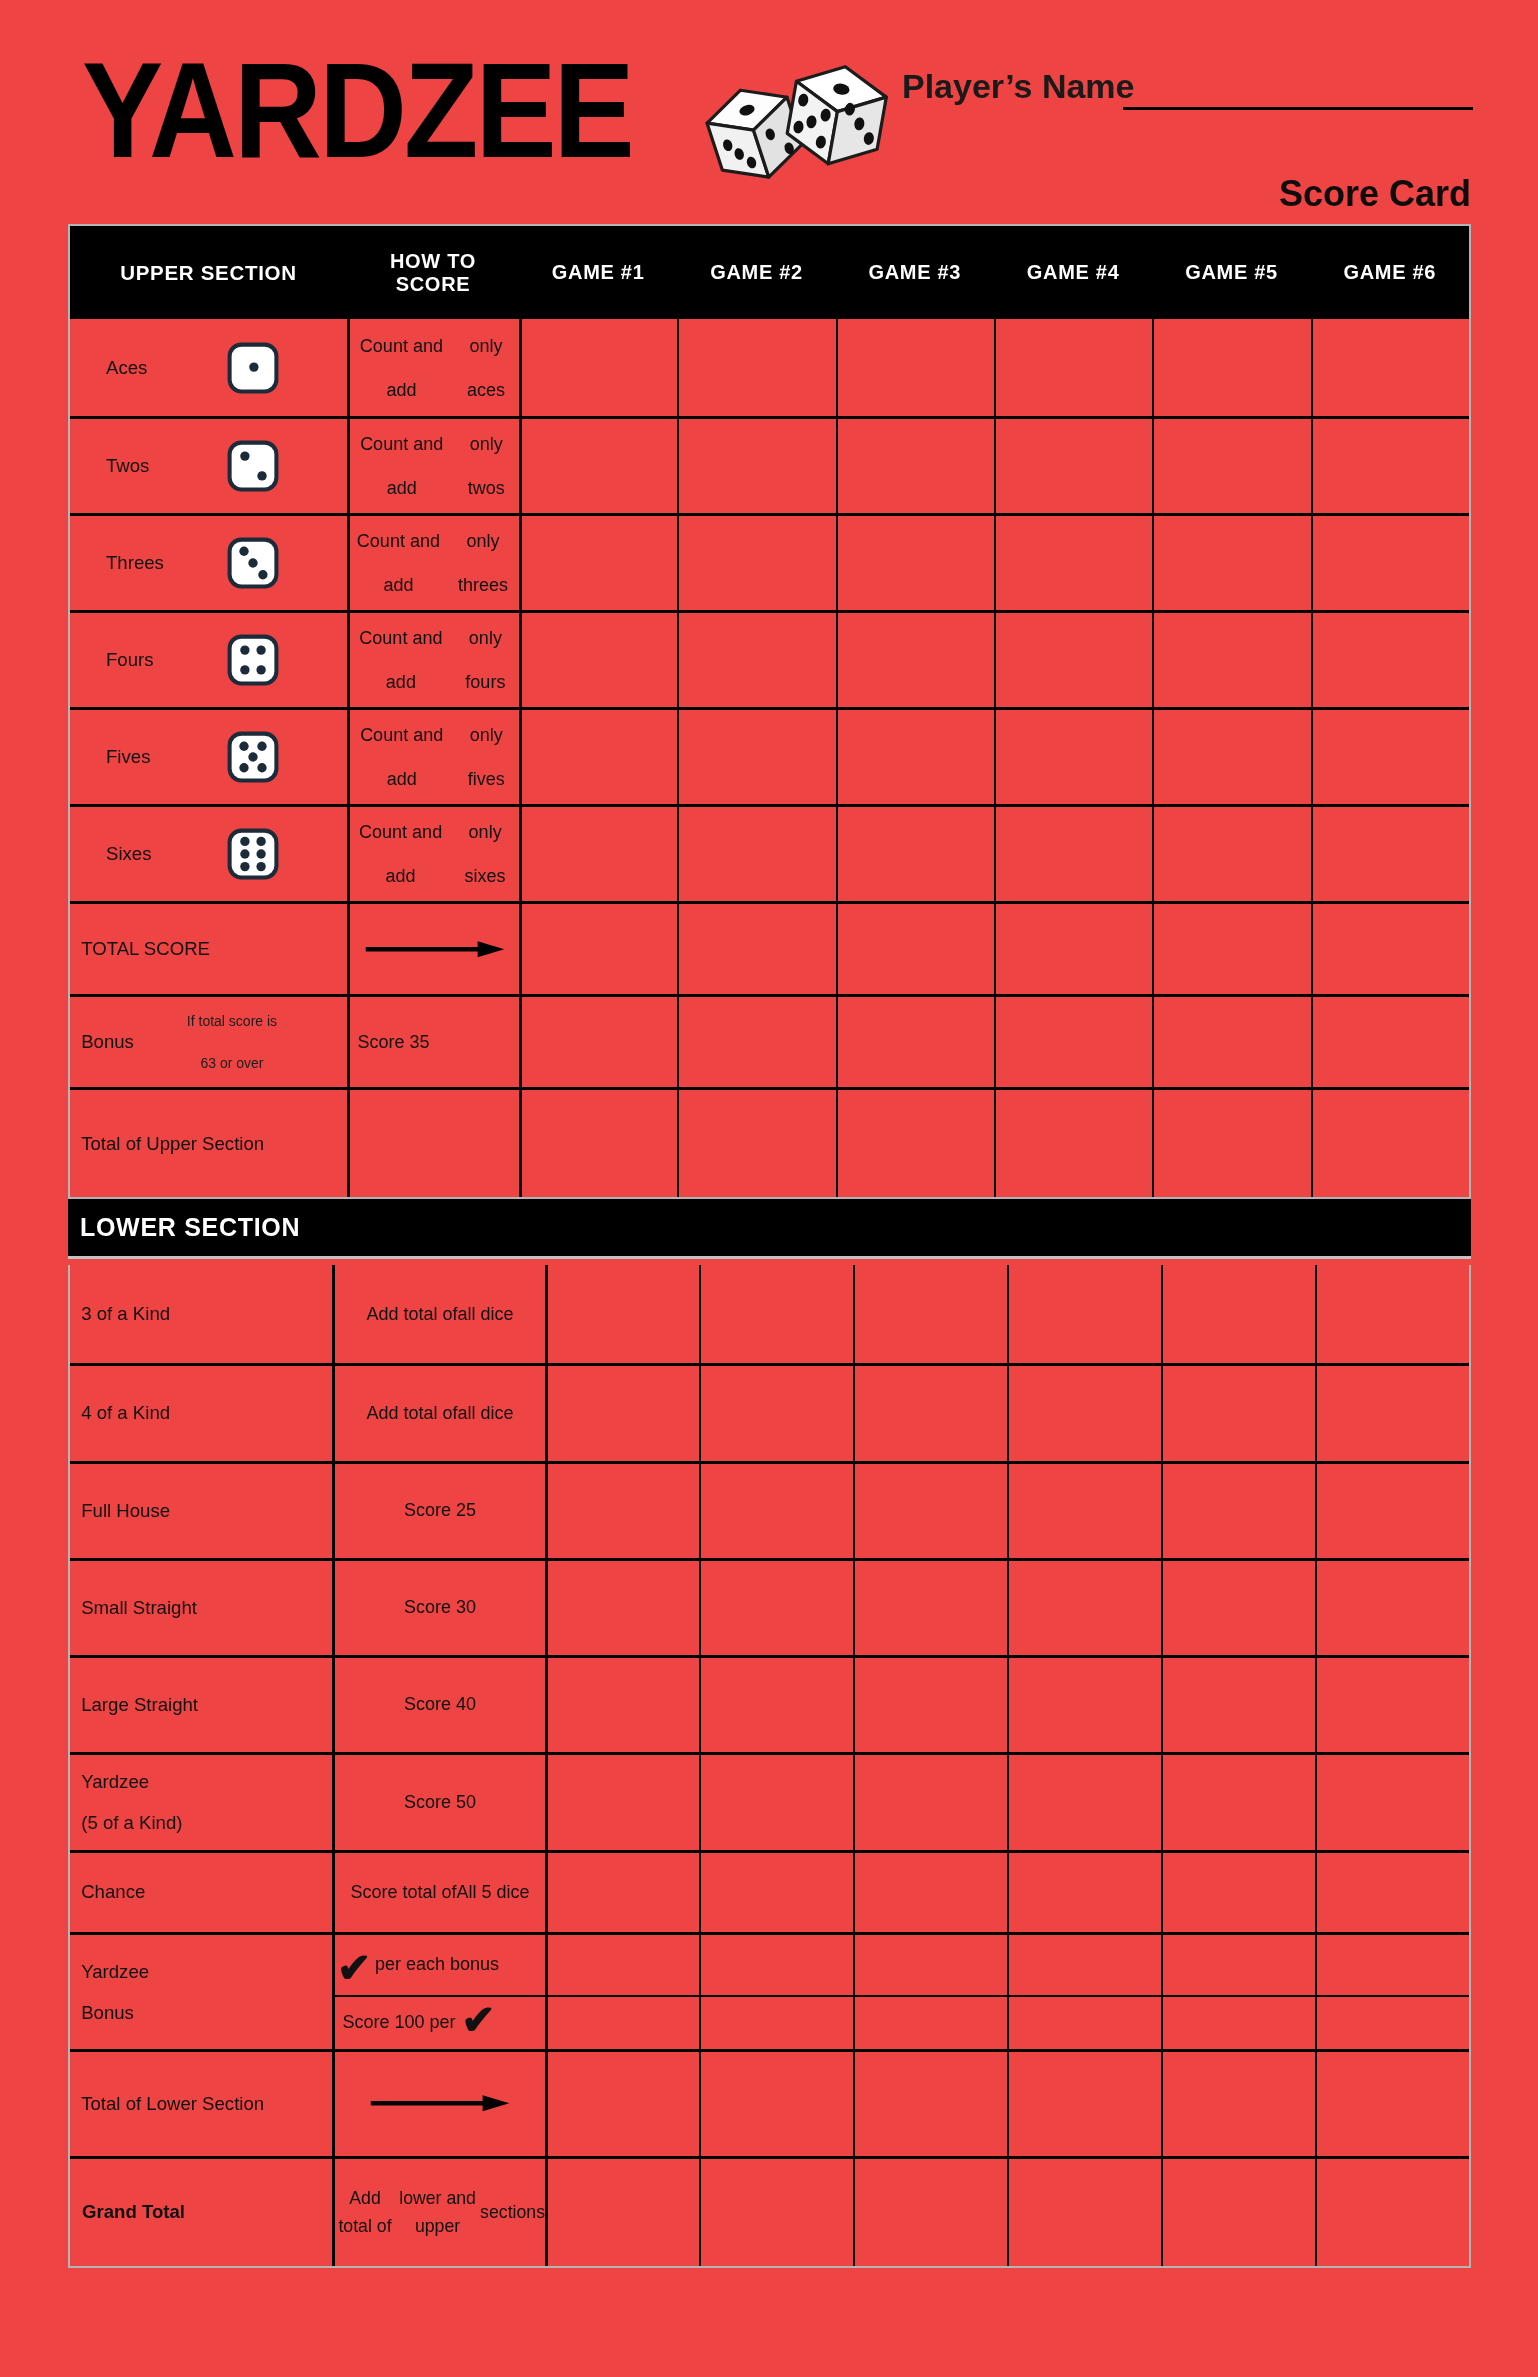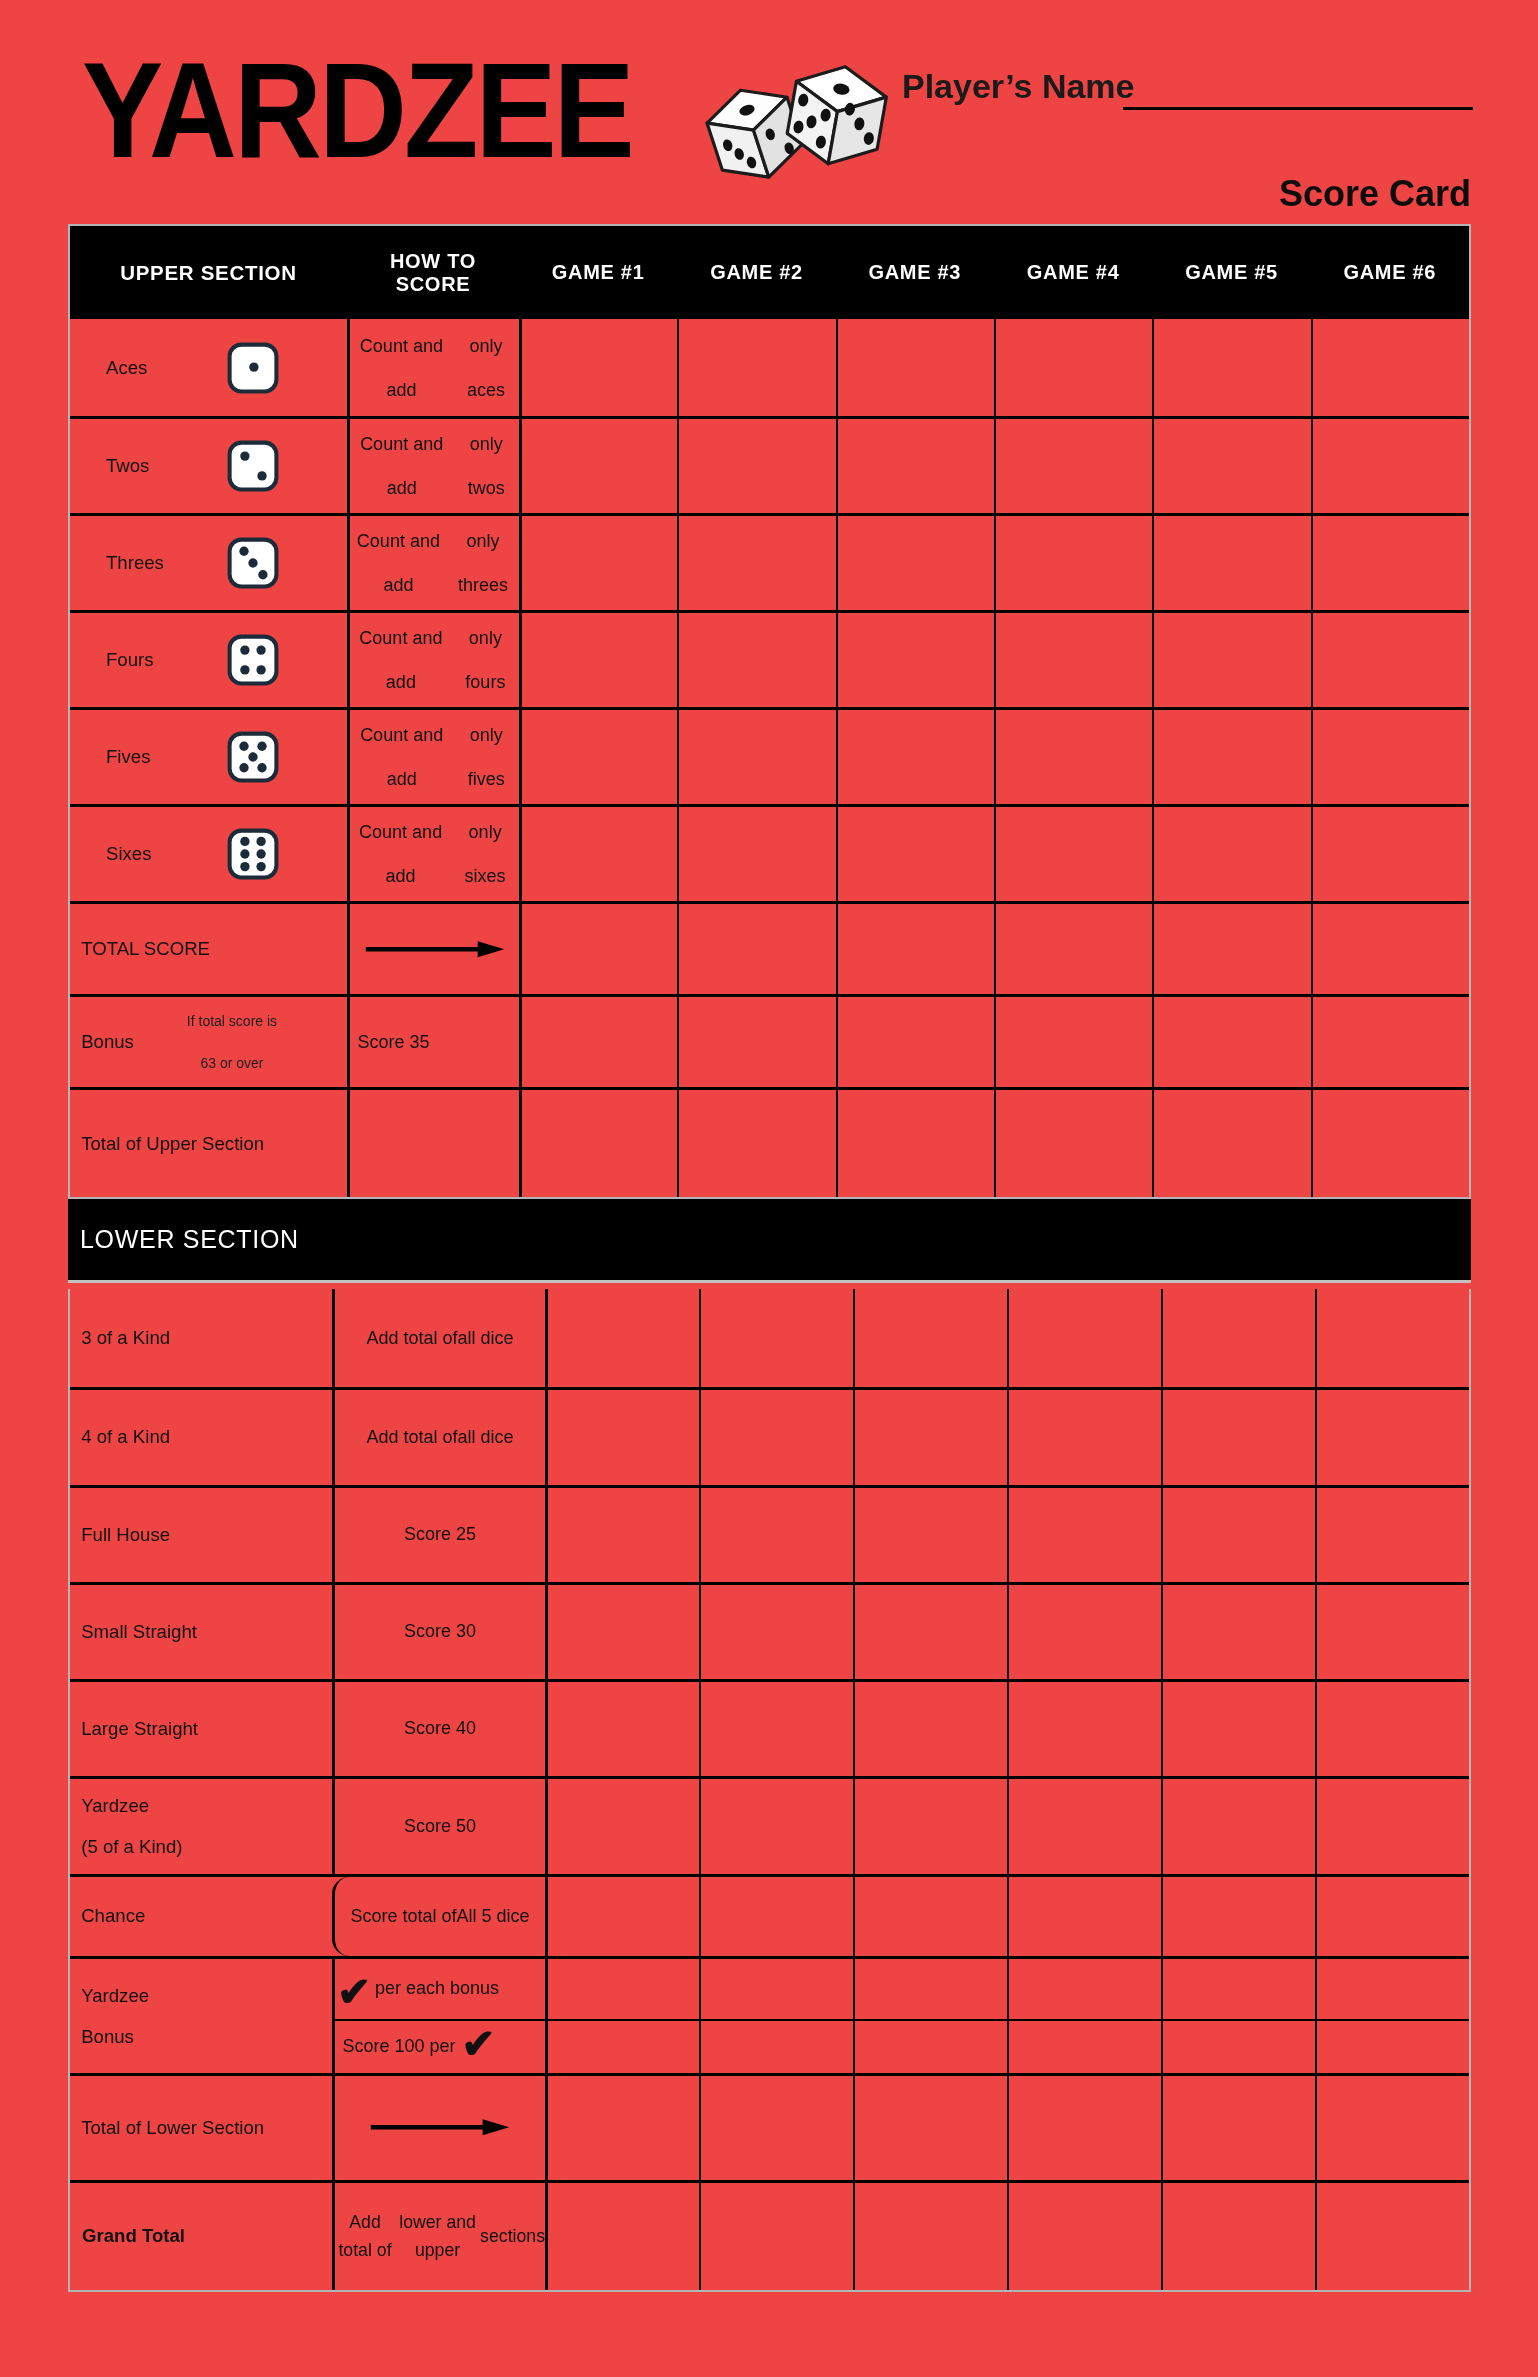--- a/index.html
+++ b/index.html
@@ -43,29 +43,29 @@
   .howcell { justify-content:center; text-align:center;
              font-size:18px; line-height:44px; }
   .howcell.single { line-height:20.5px; }
   .h104 { height:97px; } .h100 { height:93px; } .h118 { height:110px; }
   .h105 { height:98px; } .h88 { height:82px; } .h115 { height:107px; }
 
   .bonus-note { flex:1; text-align:center; font-size:14px; line-height:42px;
                 color:#1d1d1d; padding-right:17px; }
   .bonus-how { justify-content:flex-start; padding-left:7.5px; text-align:left; }
 
-  .banner { background:#000; color:#fff; height:84px; display:flex; align-items:center;
-            padding-left:12px; font-size:25px; font-weight:normal; letter-spacing:0.7px;
+  .banner { background:#000; color:#fff; height:60px; display:flex; align-items:center;
+            padding-left:12px; font-size:25px; font-weight:bold; letter-spacing:0.7px;
             border-bottom:3.7px solid #c2c2c2; margin-bottom:5.6px; }
 
   .twolines { flex-direction:column; justify-content:center; align-items:flex-start;
               line-height:41px; }
   .gt-how { font-size:17.7px; line-height:28px; }
   .gt-label { font-weight:bold;padding-left:12px; }
-  .chance-how { line-height:37px;border-radius:17px; }
+  .chance-how { line-height:37px; }
 
   
   .yb { display:grid; grid-template-columns:262px 1fr; border-top:3.7px solid #000; }
   .yb-label { height:114px; }
   .yb-sub { display:grid; grid-template-columns:213px repeat(6,1fr); }
   .yb-sub1 { height:60px; }
   .yb-sub2 { height:54px; border-top:2.8px solid #000; }
   .yb-how { display:flex; align-items:center; height:100%; font-size:18px; overflow:visible; }
   .yb-how1 { padding-left:1.9px; }
   .yb-how2 { padding-left:7.5px; }

